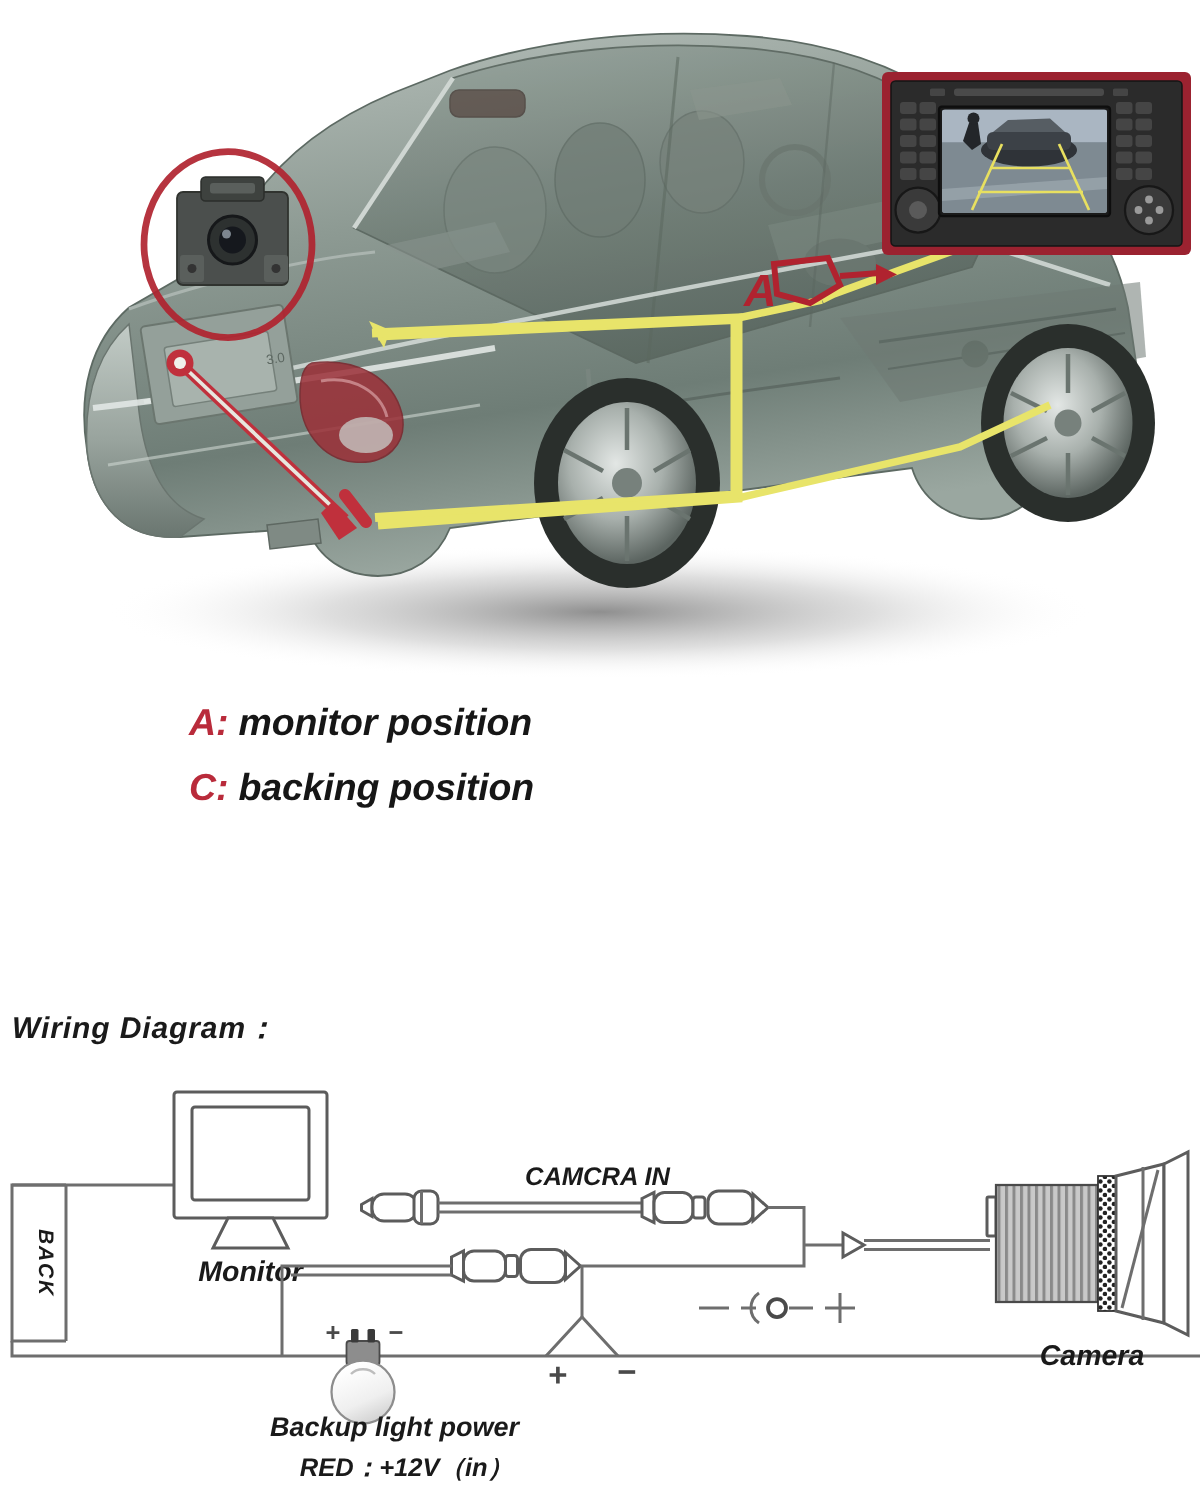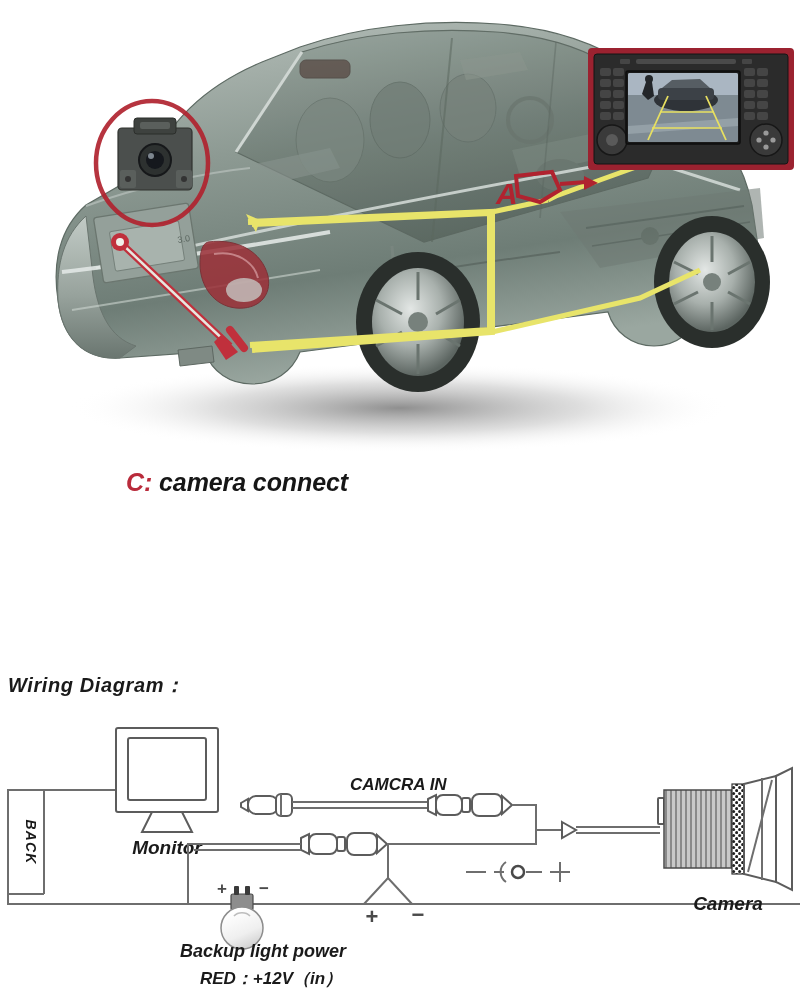--- a/index.html
+++ b/index.html
@@ -349,22 +349,26 @@
         <path d="M660,112 L714,112" fill="none" stroke="#e8e060" stroke-width="1.6"></path>
         <path d="M652,128 L722,128" fill="none" stroke="#e8e060" stroke-width="1.6"></path>
       </g>
       <rect x="626" y="71" width="114" height="73" rx="2" fill="none" stroke="#0e0e0e" stroke-width="1.5"></rect>
     </g>
   </svg>
 </div>
 
 <div id="legend">
   <div class="legend-line">
+    <span class="legend-key">A:</span>
+    <span>monitor  position</span>
+  </div>
+  <div class="legend-line">
     <span class="legend-key">C:</span>
-    <span>camera connect</span>
+    <span>backing position</span>
   </div>
 </div>
 
 <div id="wiring">
   <div id="wiring-title">Wiring Diagram：</div>
 
   <svg width="800" height="321" viewBox="0 0 800 321" xmlns="http://www.w3.org/2000/svg">
     <defs>
       <linearGradient id="plugGrad" x1="0" y1="0" x2="0" y2="1">
         <stop offset="0%" stop-color="#ffffff"></stop>

